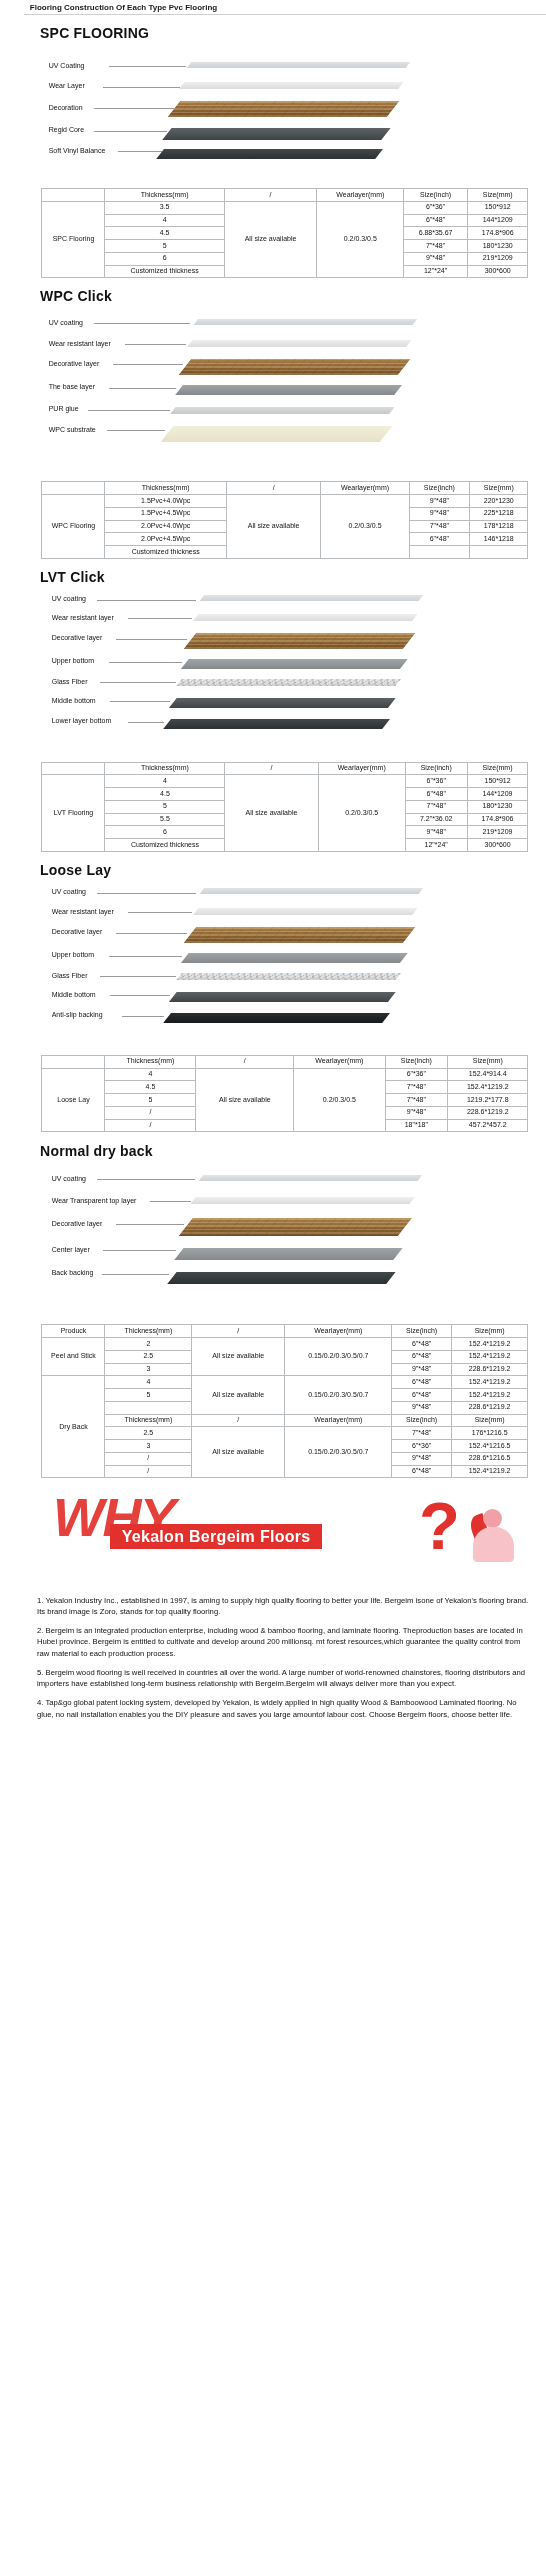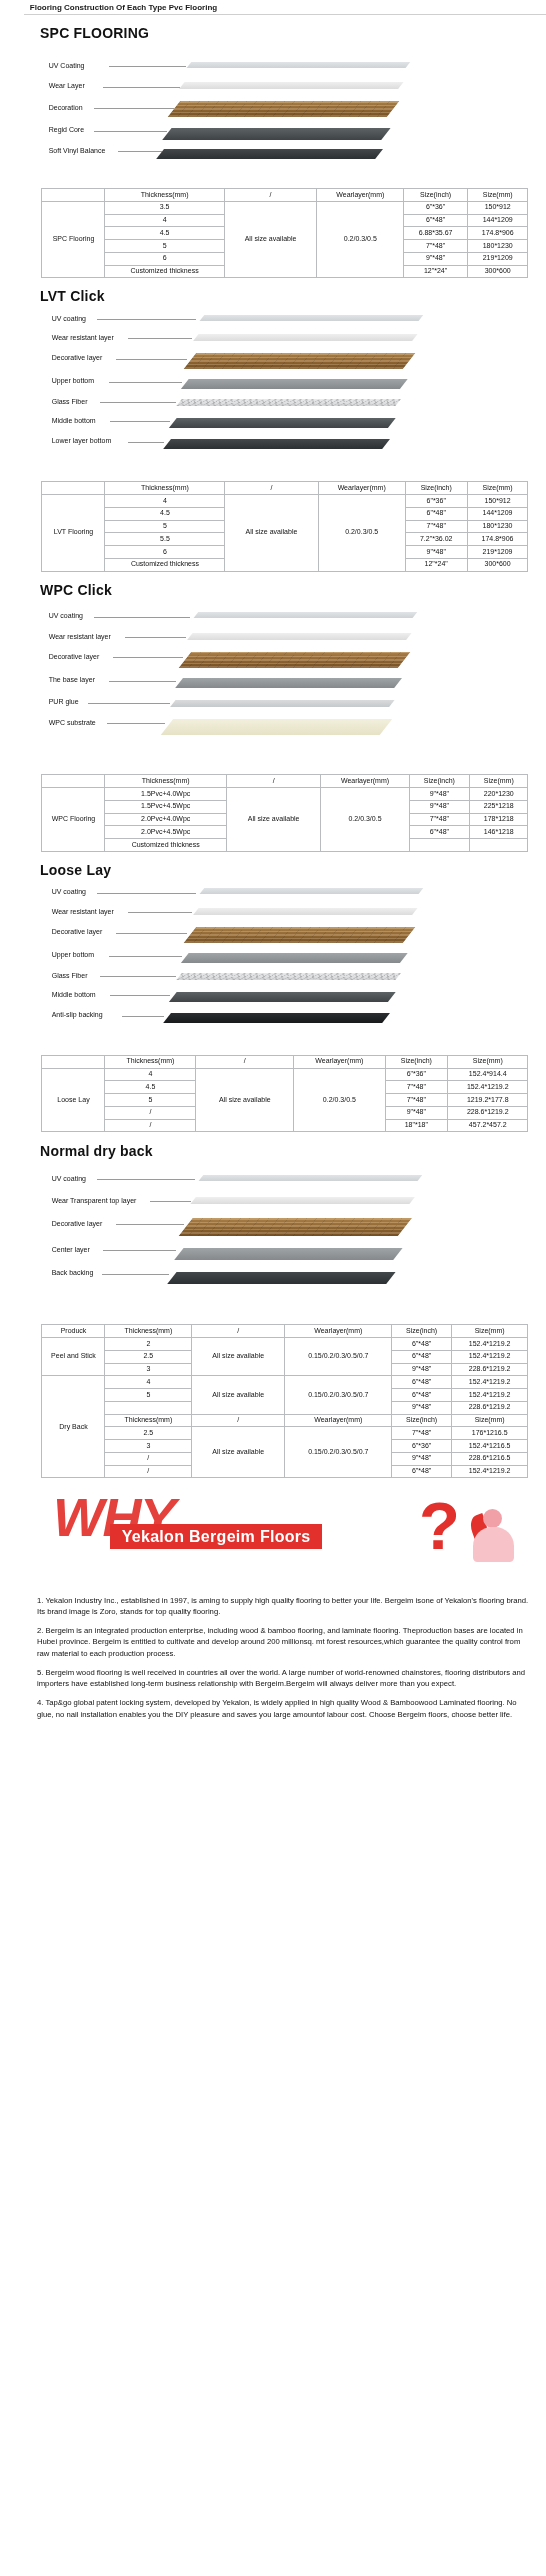--- a/index.html
+++ b/index.html
@@ -232,20 +232,87 @@
       </tr>
       <tr>
         <td>6</td>
         <td>9"*48"</td>
         <td>219*1209</td>
       </tr>
       <tr>
         <td>Customized thickness</td>
         <td>12"*24"</td>
         <td>300*600</td>
+      </tr>
+    </tbody>
+      </table>
+  </div>
+
+  <div class="section">
+    <div class="sec-title">WPC Click</div>
+
+    <div class="diagram tall">
+      <div class="slab clearish" style="left:160px; top:10.2px;  height:5.8px;"></div>
+      <div class="slab whiteish" style="left:154px; top:31px;  height:6.6px;"></div>
+      <div class="slab wood" style="left:149px; top:50px;  height:16px;"></div>
+      <div class="slab grey-mid" style="left:143px; top:76px; height:10.2px;"></div>
+      <div class="slab grey-light" style="left:137px; top:98px; height:6.6px;"></div>
+      <div class="slab cream" style="left:131px; top:117px; height:16px;"></div>
+
+      <div class="layer-label" style="left:13px; top:10.2px;">UV coating</div>
+      <div class="leader" style="left:58px; top:14.6px; width:96px;"></div>
+      <div class="layer-label" style="left:13px; top:31px;">Wear resistant layer</div>
+      <div class="leader" style="left:89px; top:35px; width:61px;"></div>
+      <div class="layer-label" style="left:13px; top:51px;">Decorative layer</div>
+      <div class="leader" style="left:77px; top:55px; width:70px;"></div>
+      <div class="layer-label" style="left:13px; top:74px;">The base layer</div>
+      <div class="leader" style="left:73px; top:79px; width:67px;"></div>
+      <div class="layer-label" style="left:13px; top:96px;">PUR glue</div>
+      <div class="leader" style="left:52px; top:101px; width:82px;"></div>
+      <div class="layer-label" style="left:13px; top:117px;">WPC substrate</div>
+      <div class="leader" style="left:71px; top:121px; width:58px;"></div>
+    </div>
+
+    <table class="spec">
+      <tbody>
+          <tr>
+        <th class="col-name"></th>
+        <th>Thickness(mm)</th>
+        <th>/</th>
+        <th>Wearlayer(mm)</th>
+        <th>Size(inch)</th>
+        <th>Size(mm)</th>
+      </tr>
+      <tr>
+        <td rowspan="5">WPC Flooring</td>
+        <td>1.5Pvc+4.0Wpc</td>
+        <td rowspan="5">All size available</td>
+        <td rowspan="5">0.2/0.3/0.5</td>
+        <td>9"*48"</td>
+        <td>220*1230</td>
+      </tr>
+      <tr>
+        <td>1.5Pvc+4.5Wpc</td>
+        <td>9"*48"</td>
+        <td>225*1218</td>
+      </tr>
+      <tr>
+        <td>2.0Pvc+4.0Wpc</td>
+        <td>7"*48"</td>
+        <td>178*1218</td>
+      </tr>
+      <tr>
+        <td>2.0Pvc+4.5Wpc</td>
+        <td>6"*48"</td>
+        <td>146*1218</td>
+      </tr>
+      <tr>
+        <td>Customized thickness</td>
+        <td></td>
+        <td></td>
       </tr>
     </tbody>
       </table>
   </div>
 
   <div class="section">
     <div class="sec-title">LVT Click</div>
 
     <div class="diagram tall">
       <div class="slab clearish" style="left:166px; top:5.8px;   height:5.8px;"></div>
@@ -313,87 +380,20 @@
       <tr>
         <td>Customized thickness</td>
         <td>12"*24"</td>
         <td>300*600</td>
       </tr>
     </tbody>
       </table>
   </div>
 
   <div class="section">
-    <div class="sec-title">WPC Click</div>
-
-    <div class="diagram tall">
-      <div class="slab clearish" style="left:160px; top:10.2px;  height:5.8px;"></div>
-      <div class="slab whiteish" style="left:154px; top:31px;  height:6.6px;"></div>
-      <div class="slab wood" style="left:149px; top:50px;  height:16px;"></div>
-      <div class="slab grey-mid" style="left:143px; top:76px; height:10.2px;"></div>
-      <div class="slab grey-light" style="left:137px; top:98px; height:6.6px;"></div>
-      <div class="slab cream" style="left:131px; top:117px; height:16px;"></div>
-
-      <div class="layer-label" style="left:13px; top:10.2px;">UV coating</div>
-      <div class="leader" style="left:58px; top:14.6px; width:96px;"></div>
-      <div class="layer-label" style="left:13px; top:31px;">Wear resistant layer</div>
-      <div class="leader" style="left:89px; top:35px; width:61px;"></div>
-      <div class="layer-label" style="left:13px; top:51px;">Decorative layer</div>
-      <div class="leader" style="left:77px; top:55px; width:70px;"></div>
-      <div class="layer-label" style="left:13px; top:74px;">The base layer</div>
-      <div class="leader" style="left:73px; top:79px; width:67px;"></div>
-      <div class="layer-label" style="left:13px; top:96px;">PUR glue</div>
-      <div class="leader" style="left:52px; top:101px; width:82px;"></div>
-      <div class="layer-label" style="left:13px; top:117px;">WPC substrate</div>
-      <div class="leader" style="left:71px; top:121px; width:58px;"></div>
-    </div>
-
-    <table class="spec">
-      <tbody>
-          <tr>
-        <th class="col-name"></th>
-        <th>Thickness(mm)</th>
-        <th>/</th>
-        <th>Wearlayer(mm)</th>
-        <th>Size(inch)</th>
-        <th>Size(mm)</th>
-      </tr>
-      <tr>
-        <td rowspan="5">WPC Flooring</td>
-        <td>1.5Pvc+4.0Wpc</td>
-        <td rowspan="5">All size available</td>
-        <td rowspan="5">0.2/0.3/0.5</td>
-        <td>9"*48"</td>
-        <td>220*1230</td>
-      </tr>
-      <tr>
-        <td>1.5Pvc+4.5Wpc</td>
-        <td>9"*48"</td>
-        <td>225*1218</td>
-      </tr>
-      <tr>
-        <td>2.0Pvc+4.0Wpc</td>
-        <td>7"*48"</td>
-        <td>178*1218</td>
-      </tr>
-      <tr>
-        <td>2.0Pvc+4.5Wpc</td>
-        <td>6"*48"</td>
-        <td>146*1218</td>
-      </tr>
-      <tr>
-        <td>Customized thickness</td>
-        <td></td>
-        <td></td>
-      </tr>
-    </tbody>
-      </table>
-  </div>
-
-  <div class="section">
     <div class="sec-title">Loose Lay</div>
 
     <div class="diagram tall">
       <div class="slab clearish" style="left:166px; top:5.8px;   height:5.8px;"></div>
       <div class="slab whiteish" style="left:160px; top:25px;  height:6.6px;"></div>
       <div class="slab wood" style="left:154px; top:44px;  height:16px;"></div>
       <div class="slab grey-mid" style="left:149px; top:70px;  height:9.5px;"></div>
       <div class="slab mesh" style="left:143px; top:90px; height:7.3px;"></div>
       <div class="slab grey-dark" style="left:137px; top:109px; height:9.5px;"></div>
       <div class="slab black" style="left:131px; top:130px; height:10.2px;"></div>

